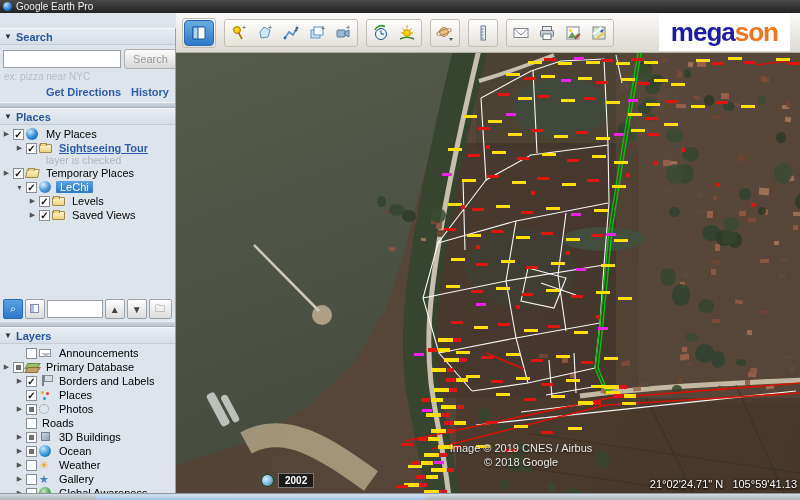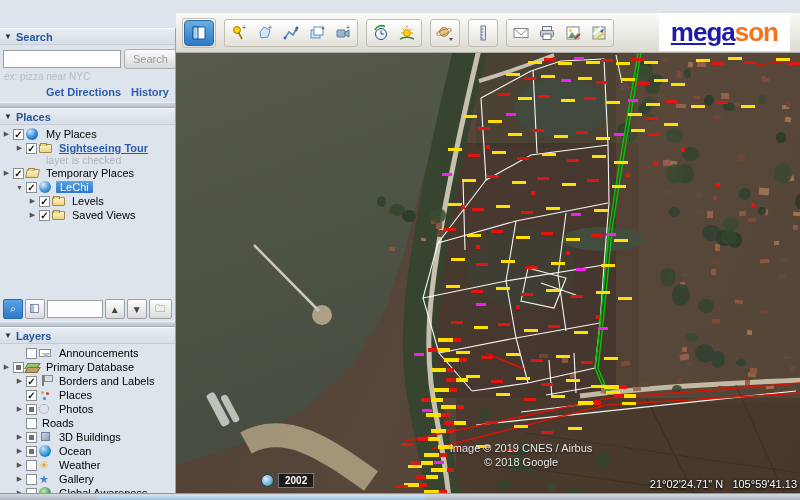--- a/index.html
+++ b/index.html
@@ -112,20 +112,24 @@
   
   .bstrip { position:absolute; left:0; top:493px; width:800px; height:7px;
      background:linear-gradient(#d4dae1,#aeb6bf); border-top:1px solid #8f98a2; }
   .bstrip .seg { position:absolute; left:96px; top:1px; width:330px; height:5px; background:linear-gradient(#cfe2f4,#9cc2e4); border-radius:2px; }
 </style>
 </head>
 <body>
 
 <div class="window">
 
+  <div class="titlebar">
+    <span class="gicon"></span>
+    <span>Google Earth Pro</span>
+  </div>
 
 
   <div class="sidebar">
     <div class="phead">
       <span class="tri">▼</span>
       <span>Search</span>
     </div>
     <div class="searchrow">
       <input type="text" value="" style="">
       <button class="btn">Search</button>
@@ -413,21 +417,21 @@
             <svg width="18" height="18" viewBox="0 0 18 18">
               <rect x="3" y="3" width="12" height="12" fill="#d6e8d0" stroke="#808890"></rect>
               <path d="M3,10 Q8,8 11,3" fill="none" stroke="#fff" stroke-width="2"></path>
               <path d="M6,15 Q10,11 15,9" fill="none" stroke="#f0c040" stroke-width="1.6"></path>
               <polyline points="10,7 14,5 12,9" fill="#2a4ac0"></polyline>
             </svg>
           </button>
         </div>
       </div>
     <div class="brand">
-      <span id="brandmega" style="color: rgb(28, 28, 168); text-decoration: underline;">mega</span>
+      <span id="brandmega" style="color: rgb(28, 28, 168);">mega</span>
         <span id="brandson" style="color: rgb(244, 115, 28);">son</span>
     </div>
   </div>
 
   <div class="map" id="map">
     <div class="water"></div>
     <svg class="layer" id="terrain" width="624" height="440">
         <rect x="300" y="0" width="160" height="95" fill="#45412f" opacity="0.65"></rect>
         <rect x="258" y="90" width="205" height="255" fill="#3d3128" opacity="0.6"></rect>
         <rect x="440" y="0" width="184" height="350" fill="#5c4c3e" opacity="0.55"></rect>

